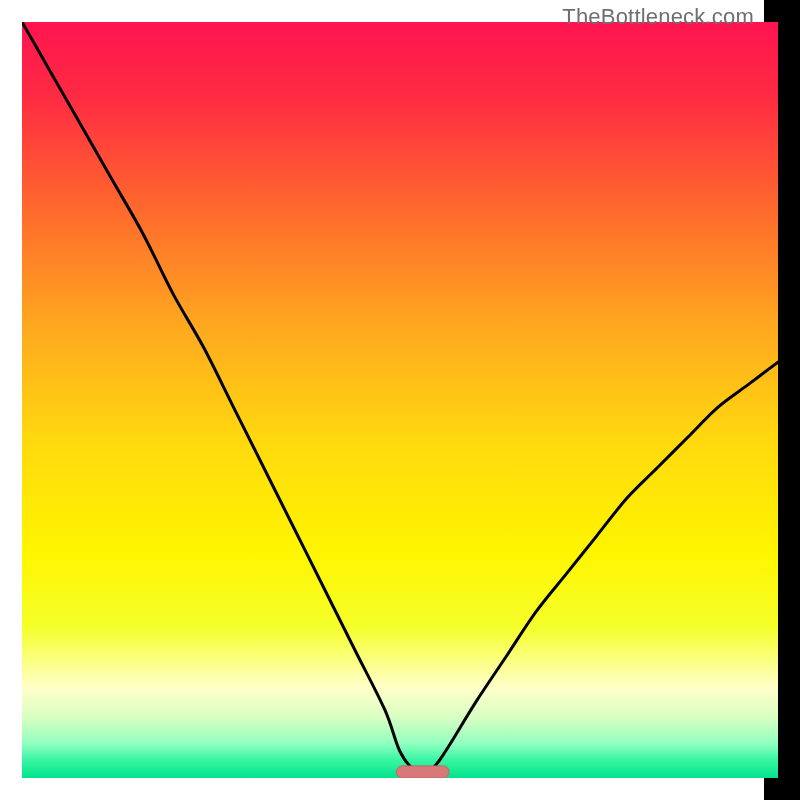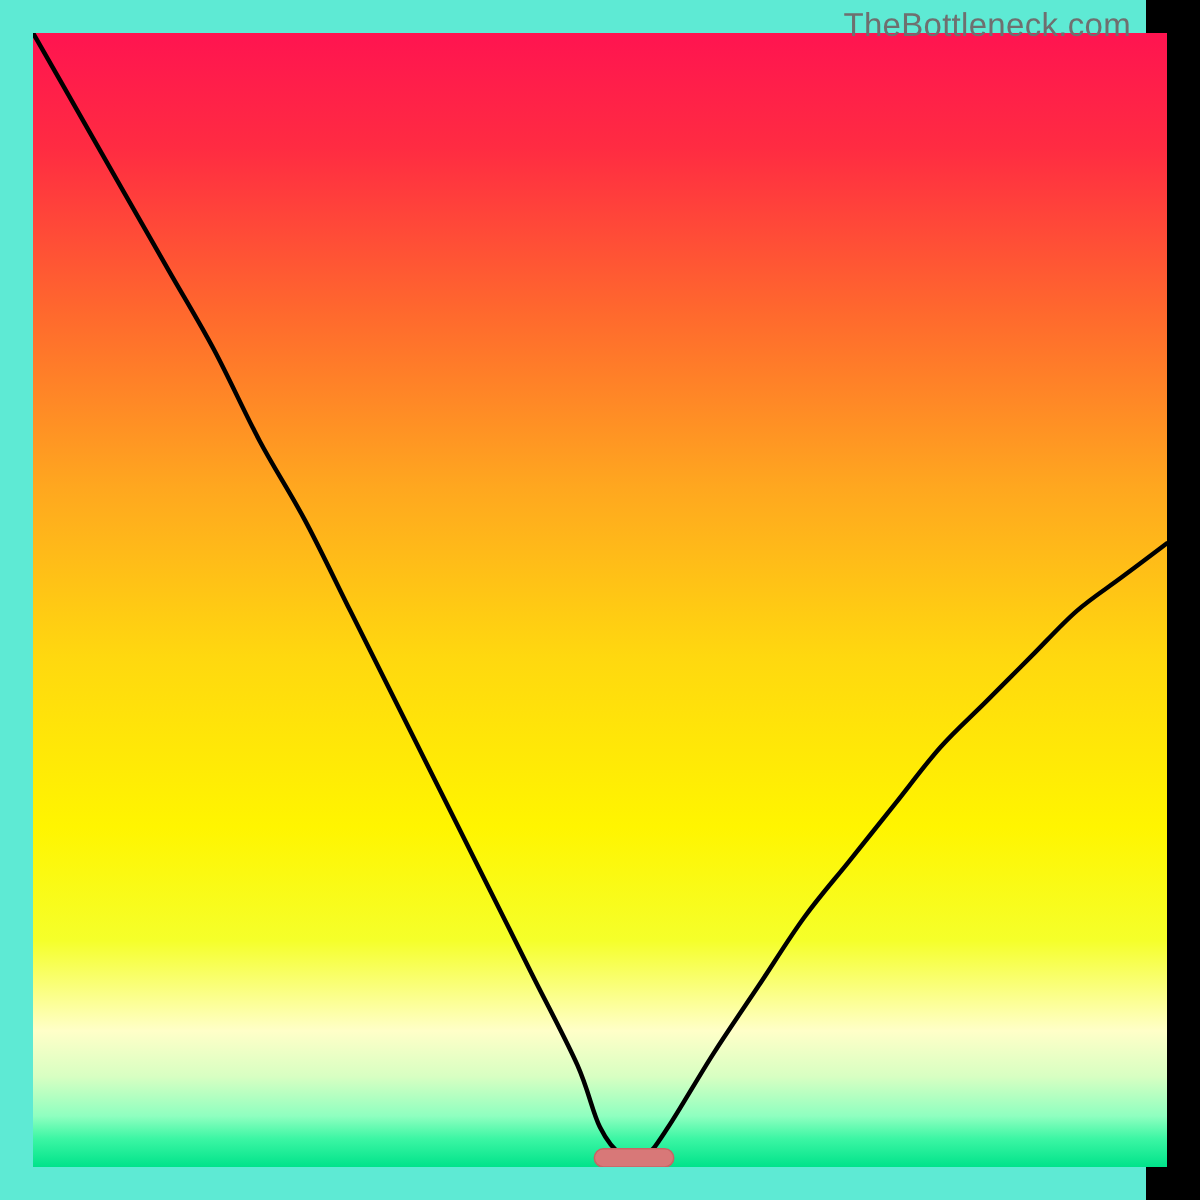--- a/index.html
+++ b/index.html
@@ -8,21 +8,21 @@
     width: 800px;
     height: 800px;
     overflow: hidden;
     background: #000;
     font-family: Arial, Helvetica, sans-serif;
   }
   .frame {
     position: relative;
     width: 764px;
     height: 800px;
-    background: #5eead4;
+    background: #ffffff;
   }
   .plot {
     position: absolute;
     left: 22px;
     top: 22px;
     width: 756px;
     height: 756px;
     overflow: hidden;
   }
   .watermark {

